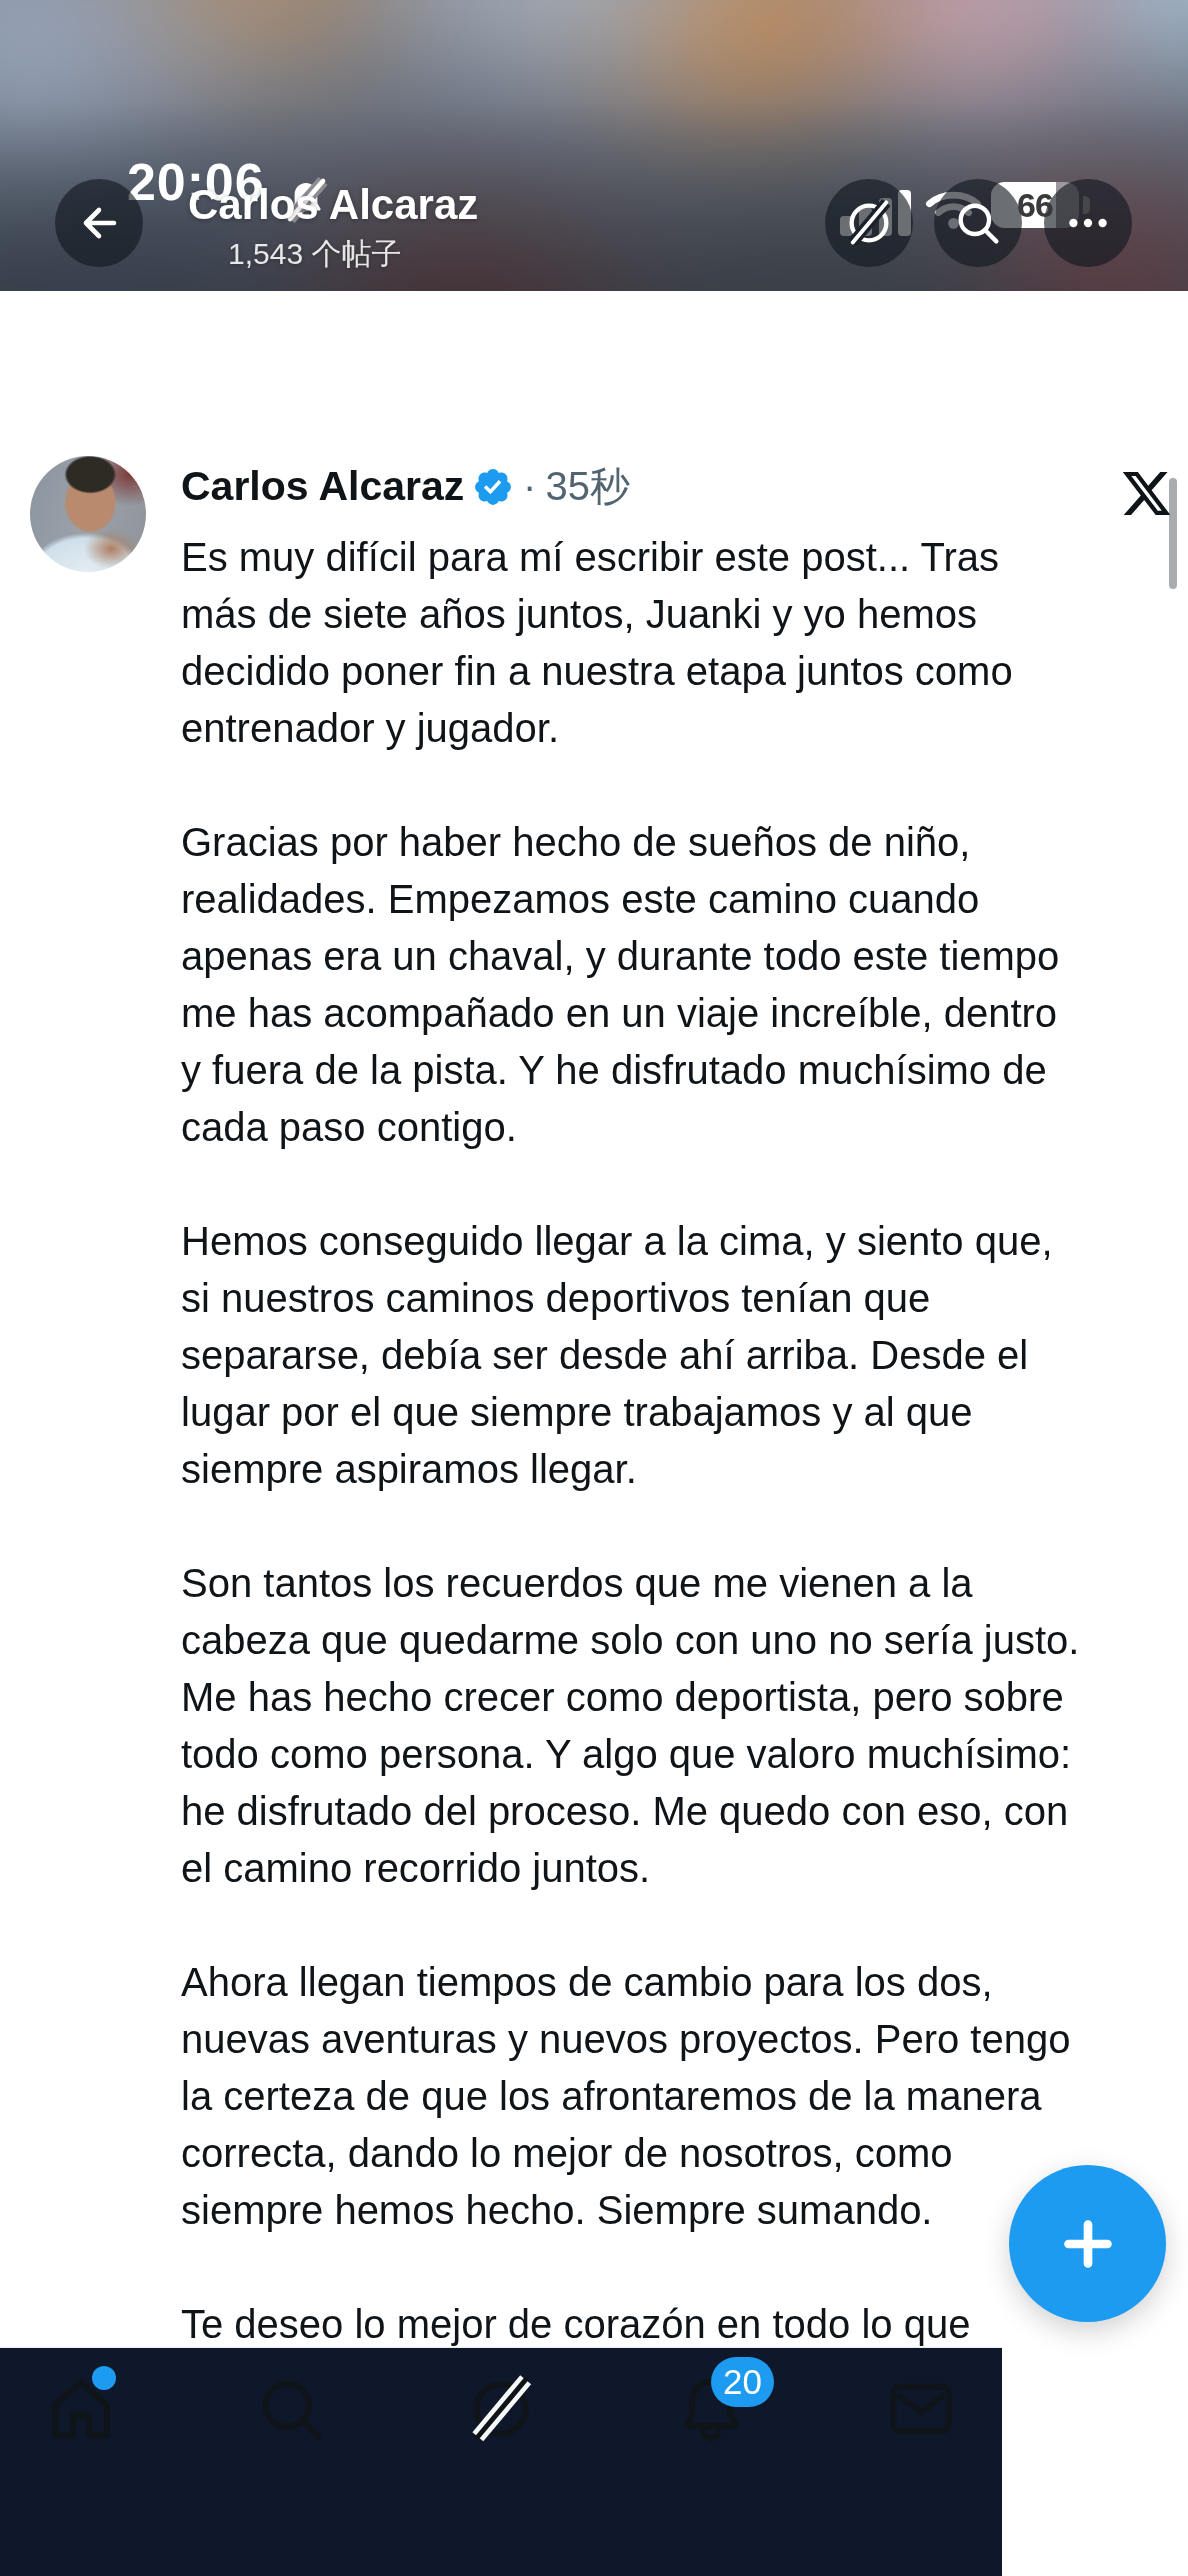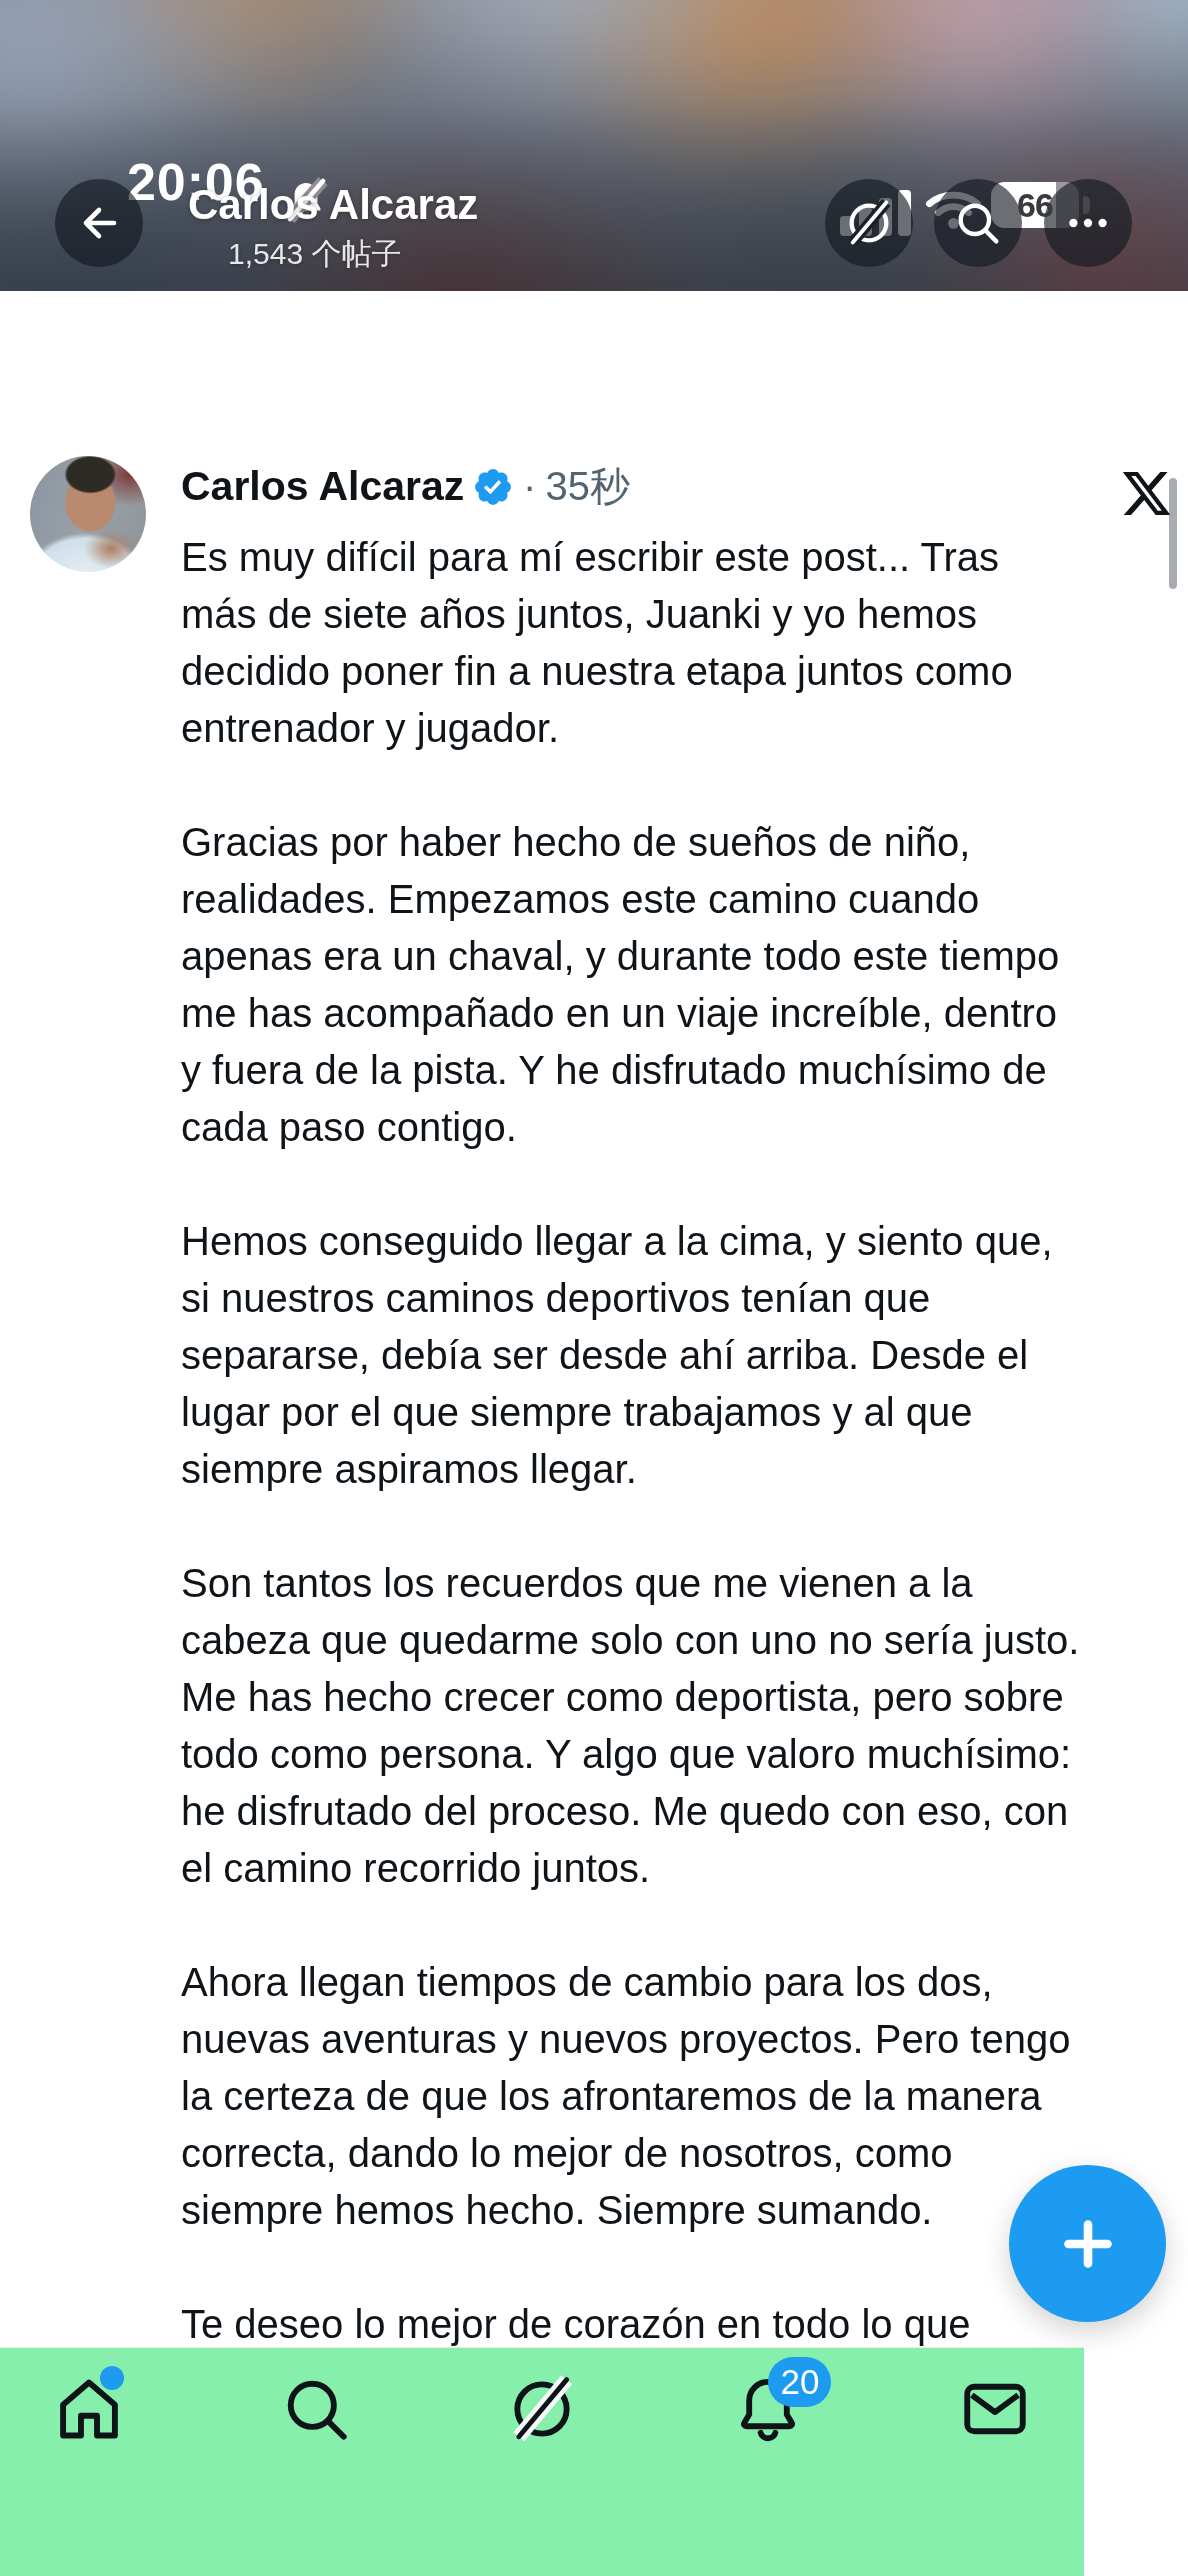--- a/index.html
+++ b/index.html
@@ -71,21 +71,21 @@
   .post-body{position:absolute;left:181px;top:88px;width:978px;font-size:40px;line-height:57px;
     color:#0f1419;white-space:pre-line;margin-top:15px;}
   .scrollbar{position:absolute;left:1169px;top:52px;width:8.3px;height:111px;border-radius:4.6px;
     background:rgba(96,102,110,0.55);}
 
   
   .fab{position:absolute;left:1009px;top:2165px;width:157px;height:157px;border-radius:50%;background:#1d9bf0;
     display:flex;align-items:center;justify-content:center;box-shadow:0 9.2px 28px rgba(0,0,0,0.18);z-index:8;}
 
   
-  .bottomnav{position:absolute;left:0;top:2347px;width:1084px;height:229px;background:#86efac;
+  .bottomnav{position:absolute;left:0;top:2347px;width:1002px;height:229px;background:#0f172a;
     border-top:1.8px solid #e8ecee;display:flex;z-index:10;gap:48px;}
   .nav-item{flex:1;position:relative;display:flex;justify-content:center;align-items:flex-start;padding-top:24px;}
   .nav-dot{position:absolute;left:50%;top:18.4px;margin-left:11px;width:24px;height:24px;border-radius:50%;background:#1d9bf0;}
   .nav-badge{position:absolute;left:50%;top:9.2px;margin-left:0px;min-width:63px;height:50px;border-radius:25px;
     background:#1d9bf0;color:#fff;font-size:35px;font-weight:500;display:flex;align-items:center;justify-content:center;
     padding:0 7.4px;box-sizing:border-box;}
 </style>
 </head>
 <body>
 

